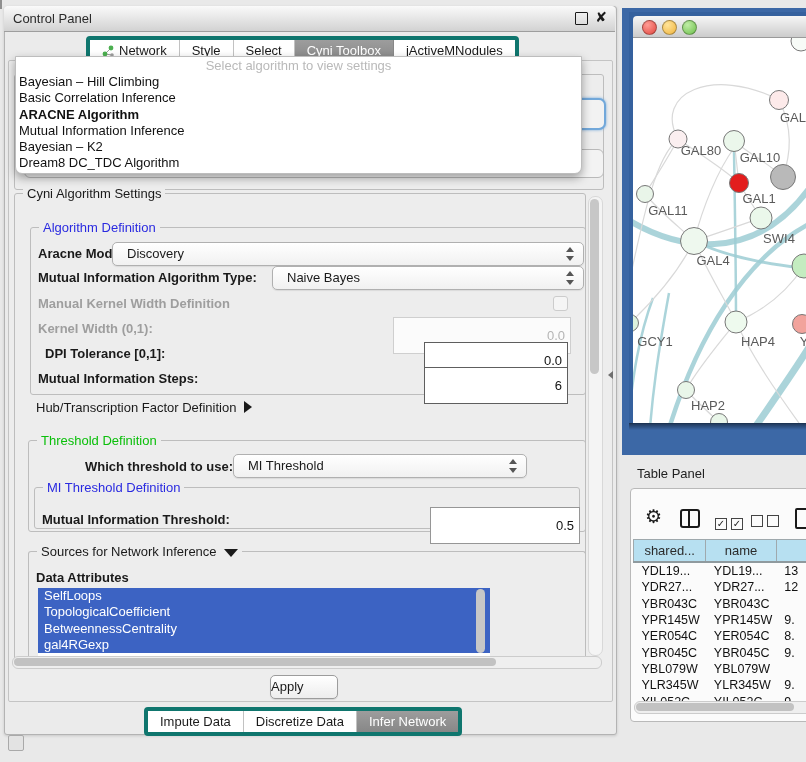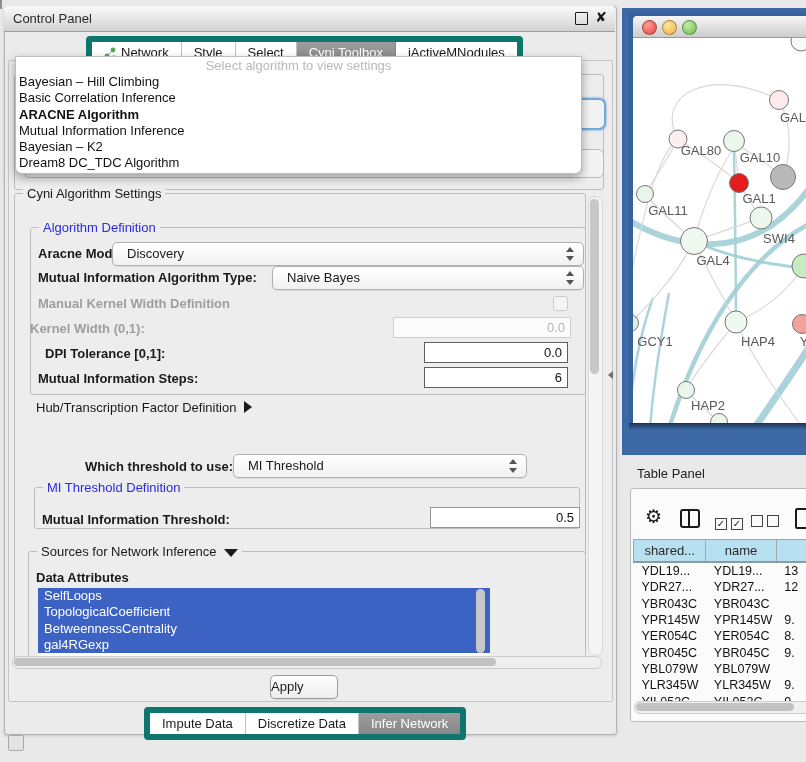--- a/index.html
+++ b/index.html
@@ -8,21 +8,21 @@
   .abs{position:absolute;}
   
   .cp-window{left:4px;top:6px;width:611px;height:727px;background:#ebebeb;
              border:1px solid #b3b3b3;border-radius:3px;box-shadow:0 1px 3px rgba(0,0,0,.15);}
   .cp-titlebar{left:4px;top:6px;width:611px;height:25px;border-radius:3px 3px 0 0;
                background:linear-gradient(#fafafa,#d2d2d2);border-bottom:1px solid #9e9e9e;}
   .cp-title{position:absolute;left:9px;top:5px;font-size:13px;color:#2a2a2a;}
   .float-btn{position:absolute;right:27px;top:6px;width:11px;height:11px;border:1.5px solid #1a1a1a;border-radius:1px;}
   .close-btn{position:absolute;right:8px;top:4px;font-size:14px;font-weight:bold;color:#1a1a1a;line-height:15px;}
   
-  .segbar{display:inline-flex;border:6px solid #0f766e;border-radius:4px;background:#fff;overflow:hidden;height:21px;}
+  .segbar{display:inline-flex;border:4px solid #0f766e;border-radius:4px;background:#fff;overflow:hidden;height:21px;}
   .seg{padding:0 12px;line-height:21px;font-size:13px;color:#1a1a1a;border-right:1px solid #c2c2c2;display:flex;align-items:center;gap:5px;white-space:nowrap;}
   .seg:last-child{border-right:none;}
   .seg.sel{background:linear-gradient(#9d9d9d,#878787);color:#fff;border-color:#878787;}
   
   .cp-content{left:8px;top:60px;width:603px;height:640px;background:#ededed;border:1px solid #c4c4c4;border-radius:2px;}
   
   .popup{left:15px;top:56px;width:565px;height:116px;background:#fff;border:1px solid #bdbdbd;
          border-radius:0 0 7px 7px;box-shadow:0 4px 10px rgba(0,0,0,.35);z-index:50;overflow:hidden;}
   .popup-header{height:16px;line-height:16px;text-align:center;color:#b9b9b9;font-size:13px;margin-top:1px;}
   .popup-item{height:16.3px;line-height:16.3px;font-size:13px;padding-left:3px;color:#111;white-space:nowrap;}
@@ -36,21 +36,21 @@
   .b{font-weight:bold;}
   .dis{color:#9e9e9e;}
   
   .combo{position:absolute;height:22px;background:linear-gradient(#ffffff,#f1f1f1);
          border:1px solid #b0b0b0;border-radius:5px;box-shadow:0 1px 1px rgba(0,0,0,.08);}
   .combo-val{position:absolute;left:14px;top:3px;font-size:13px;}
   .combo-arrows{position:absolute;right:9px;top:4px;width:9px;height:14px;}
   .combo-arrows .up{position:absolute;top:0;left:1px;width:0;height:0;border-left:4px solid transparent;border-right:4px solid transparent;border-bottom:5px solid #555;}
   .combo-arrows .dn{position:absolute;bottom:0;left:1px;width:0;height:0;border-left:4px solid transparent;border-right:4px solid transparent;border-top:5px solid #555;}
   
-  .field{position:absolute;height:19px;font-size:13px;text-align:right;padding:0 5px;
+  .field{position:absolute;height:19px;font-size:13px;text-align:right;padding:8px 5px;
          border:1.5px solid #5e5e5e;background:#fff;color:#111;font-family:inherit;}
   .field.thin{border:1px solid #969696;}
   .field.off{border:1px solid #cfcfcf;background:#fbfbfb;color:#b5b5b5;}
   .checkbox{position:absolute;width:13px;height:13px;border:1.5px solid #cccccc;border-radius:3px;background:#f5f5f5;}
   .tri-right{display:inline-block;width:0;height:0;border-top:6px solid transparent;border-bottom:6px solid transparent;border-left:8px solid #1a1a1a;vertical-align:-1px;}
   .tri-down{display:inline-block;width:0;height:0;border-left:7px solid transparent;border-right:7px solid transparent;border-top:8px solid #1a1a1a;vertical-align:-1px;}
   
   .attr-list{left:38px;top:588px;width:452px;height:68px;background:#fff;z-index:5;}
   .attr-item{height:16.3px;line-height:16.3px;background:#3c63c3;color:#fff;font-size:13px;padding-left:6px;}
   .vscroll-thumb{position:absolute;background:#c7c7c7;border-radius:5px;}
@@ -164,34 +164,37 @@
     <span class="combo-val">Naive Bayes</span>
     <span class="combo-arrows">
         <i class="up"></i>
         <i class="dn"></i>
       </span>
   </div>
 
   <div class="abs lbl b dis" style="left:38px;top:296px;">Manual Kernel Width Definition</div>
   <div class="checkbox" style="left:553px;top:296px;"></div>
 
-  <div class="abs lbl b dis" style="left:30px;top:321px;">Kernel Width (0,1):</div>
+  <div class="abs lbl b dis" style="left:38px;top:321px;">Kernel Width (0,1):</div>
   <input class="field off" style="left: 393px; top: 317px; width: 166px;" readonly="" value="0.0">
 
   <div class="abs lbl b" style="left:38px;top:346px;margin-left:7px;">DPI Tolerance [0,1]:</div>
   <input class="field" style="left: 424px; top: 342px; width: 132px;" readonly="" value="0.0">
 
   <div class="abs lbl b" style="left:38px;top:371px;">Mutual Information Steps:</div>
   <input class="field" style="left: 424px; top: 367px; width: 132px;" readonly="" value="6">
 
   <div class="abs lbl" style="left:36px;top:400px;">
     <span>Hub/Transcription Factor Definition</span>&nbsp;
     <span class="tri-right"></span>
   </div>
 
+  <div class="abs groupbox" style="left:28px;top:440px;width:556px;height:90px;">
+    <span class="legend green">Threshold Definition</span>
+  </div>
   <div class="abs lbl b" style="left:85px;top:459px;">Which threshold to use:</div>
   <div class="combo" style="left:233px;top:454px;width:292px;">
     <span class="combo-val">MI Threshold</span>
     <span class="combo-arrows">
         <i class="up"></i>
         <i class="dn"></i>
       </span>
   </div>
   <div class="abs groupbox" style="left:34px;top:487px;width:544px;height:40px;">
     <span class="legend blue">MI Threshold Definition</span>

